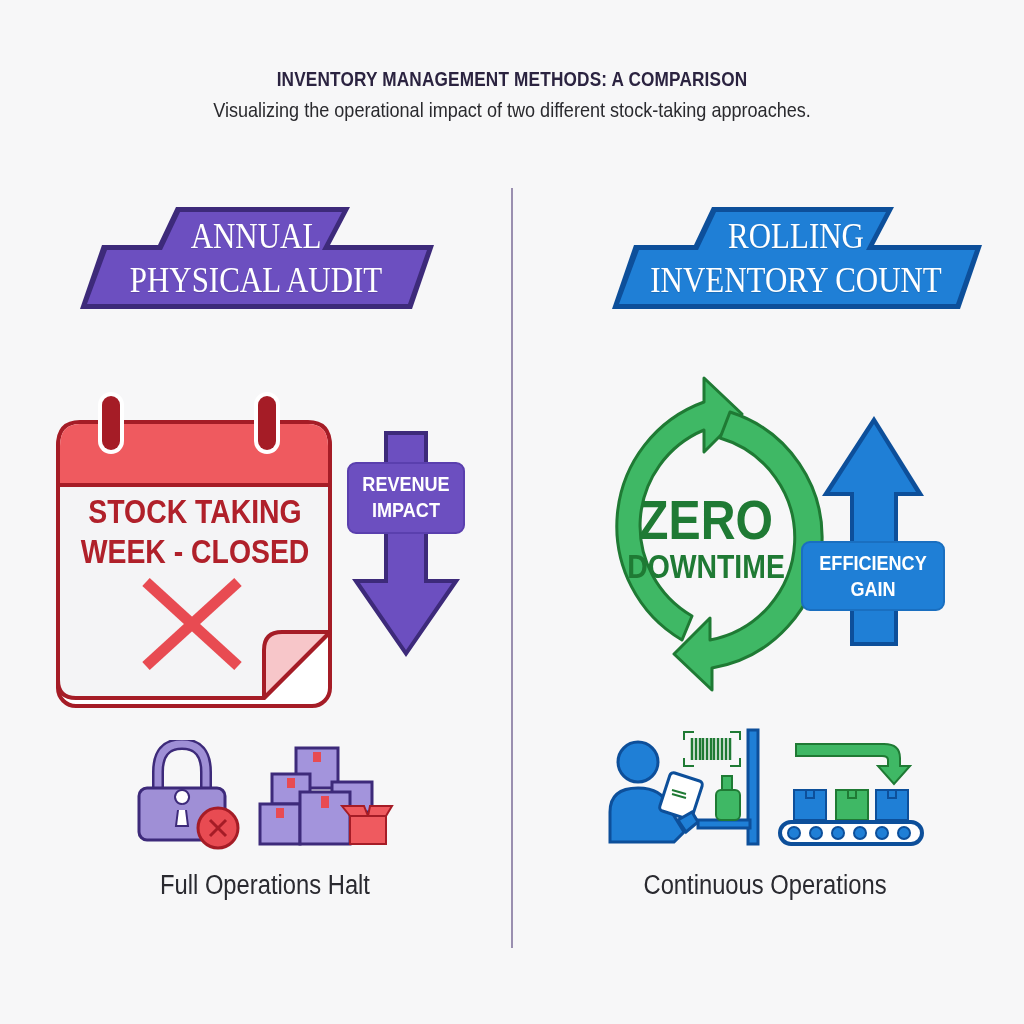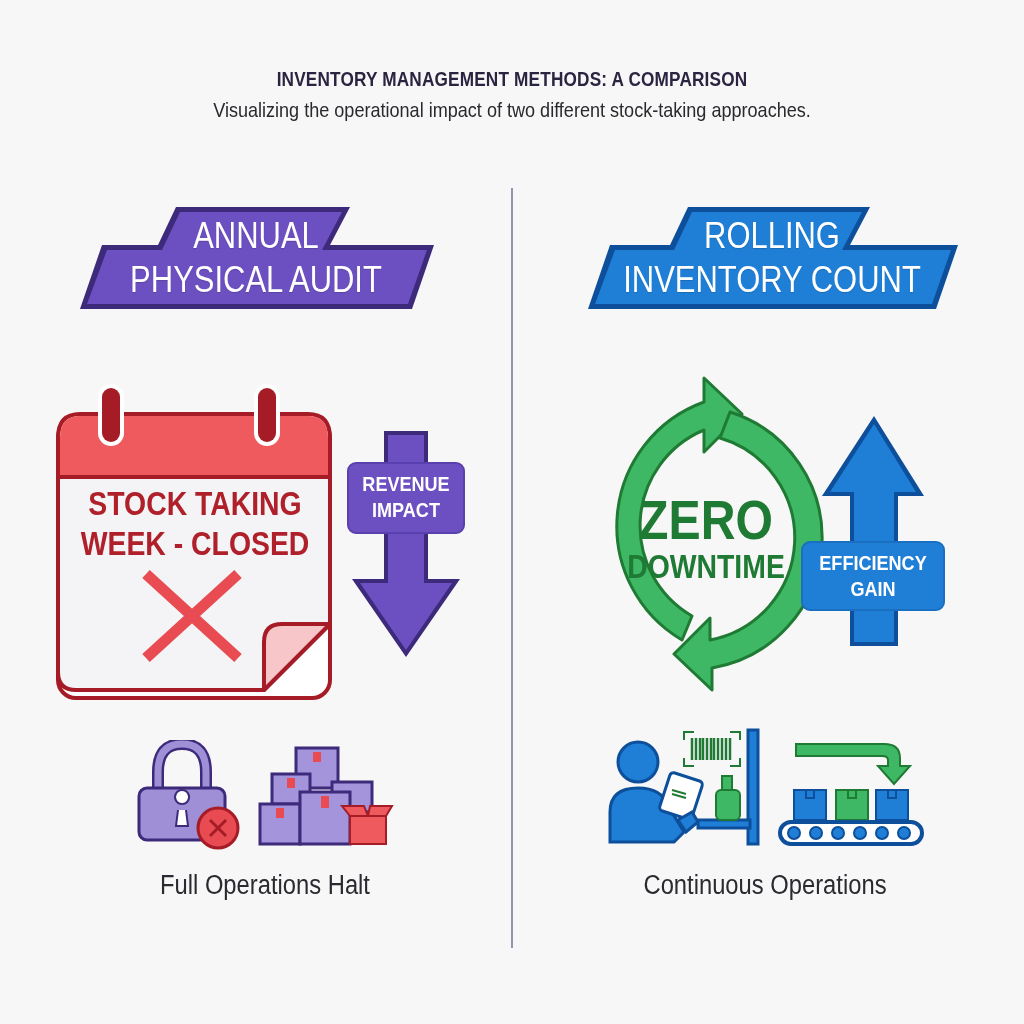--- a/index.html
+++ b/index.html
@@ -15,21 +15,21 @@
     transform: scaleX(0.86);
   }
   .subtitle {
     left: 0; width: 1024px; top: 98px; text-align: center;
     font-size: 21px; color: #2a2a2e;
     transform: scaleX(0.86);
   }
   .divider {
     left: 511px; top: 188px; width: 2px; height: 760px; background: #9a8fb0;
   }
-  .banner { overflow: visible; }
+  .banner { overflow: visible; font-family: Liberation Serif, serif; }
   .banner-text {
     position: absolute; left: 0; width: 100%; text-align: center; color: #ffffff;
     font-size: 36px; line-height: 38px; transform: scaleX(0.86);
     text-shadow: 0 1px 1px rgba(0,0,0,0.15);
   }
   .cal-text {
     position: absolute; left: 0; width: 100%; text-align: center;
     color: #b0202a; font-weight: bold; font-size: 33px; line-height: 40px;
     transform: scaleX(0.86);
   }
@@ -55,21 +55,21 @@
 
 <div class="abs banner" style="left:76px; top:205px; width:360px; height:108px;">
   <svg width="360" height="108" viewBox="0 0 360 108" style="position:absolute;left:0;top:0;">
     <path d="M100 2 L274 2 L254 40 L358 40 L336 104 L4 104 L26 40 L82 40 Z" fill="#3d2a7a"></path>
     <path d="M104 7 L266 7 L246 45 L351 45 L332 99 L11 99 L31 45 L86 45 Z" fill="#6c4fc0"></path>
   </svg>
   <div class="banner-text" style="top:12px;">ANNUAL</div>
   <div class="banner-text" style="top:56px;">PHYSICAL AUDIT</div>
 </div>
 
-<div class="abs" style="left:50px; top:384px; width:290px; height:320px;">
+<div class="abs" style="left:50px; top:392px; width:290px; height:320px;">
   <svg width="290" height="320" viewBox="0 0 290 320" style="position:absolute;left:0;top:0;">
 
     <rect x="8" y="36" width="272" height="278" rx="18" fill="#ffffff" stroke="#a51c26" stroke-width="4"></rect>
 
     <path d="M8 54 Q8 30 30 30 L258 30 Q280 30 280 54 L280 240 L214 306 L26 306 Q8 306 8 288 Z" fill="#f4f4f6" stroke="#a51c26" stroke-width="4"></path>
 
     <path d="M10 54 Q10 32 30 32 L258 32 Q278 32 278 54 L278 92 L10 92 Z" fill="#ef5a5f"></path>
     <line x1="8" y1="93" x2="280" y2="93" stroke="#a51c26" stroke-width="4"></line>
 
     <rect x="48" y="0" width="26" height="62" rx="13" fill="#ffffff"></rect>
@@ -130,21 +130,21 @@
     <g stroke="#a51c26" stroke-width="2" fill="#ef5a5f">
       <rect x="92" y="70" width="36" height="28"></rect>
       <path d="M92 70 L84 60 L106 60 L110 70 Z"></path>
       <path d="M128 70 L134 60 L112 60 L110 70 Z"></path>
     </g>
   </svg>
 </div>
 
 <div class="abs caption" style="left:90px; top:870px; width:350px;">Full Operations Halt</div>
 
-<div class="abs banner" style="left:584px; top:205px; width:376px; height:108px;">
+<div class="abs banner" style="left:608px; top:205px; width:376px; height:108px;">
   <svg width="376" height="108" viewBox="0 0 376 108" style="position:absolute;left:0;top:0;">
     <path d="M104 2 L286 2 L266 40 L374 40 L352 104 L4 104 L26 40 L86 40 Z" fill="#0d4f9a"></path>
     <path d="M108 7 L278 7 L258 45 L367 45 L348 99 L11 99 L31 45 L90 45 Z" fill="#1f7fd6"></path>
   </svg>
   <div class="banner-text" style="top:12px;">ROLLING</div>
   <div class="banner-text" style="top:56px;">INVENTORY COUNT</div>
 </div>
 
 <div class="abs" style="left:564px; top:372px; width:284px; height:320px;">
   <svg width="284" height="320" viewBox="0 0 284 320" style="position:absolute;left:0;top:0;">

